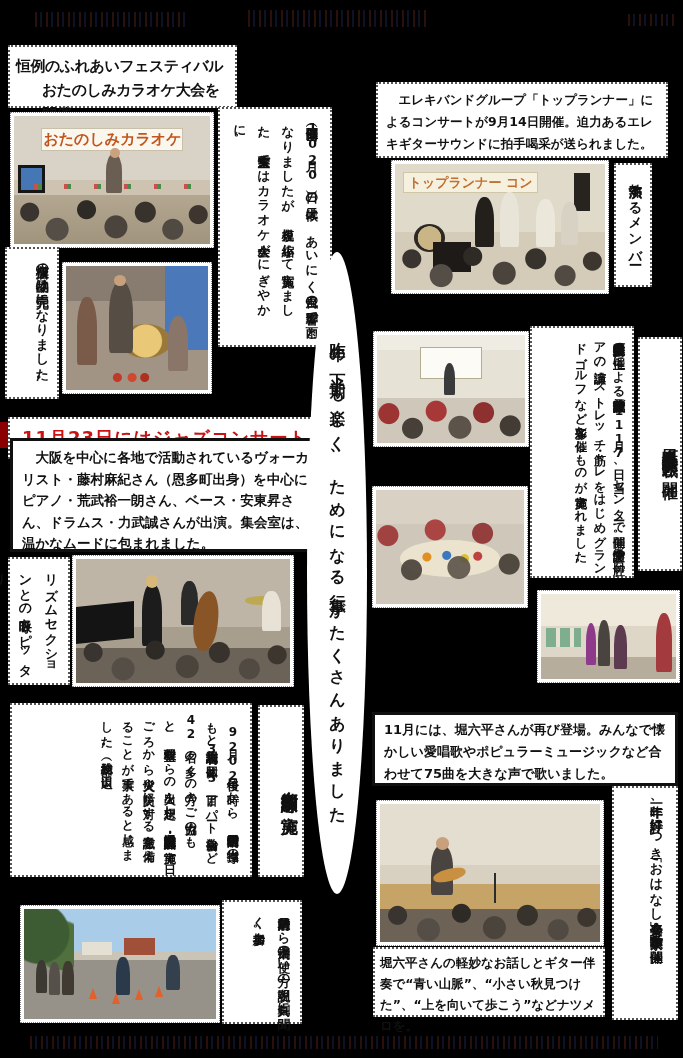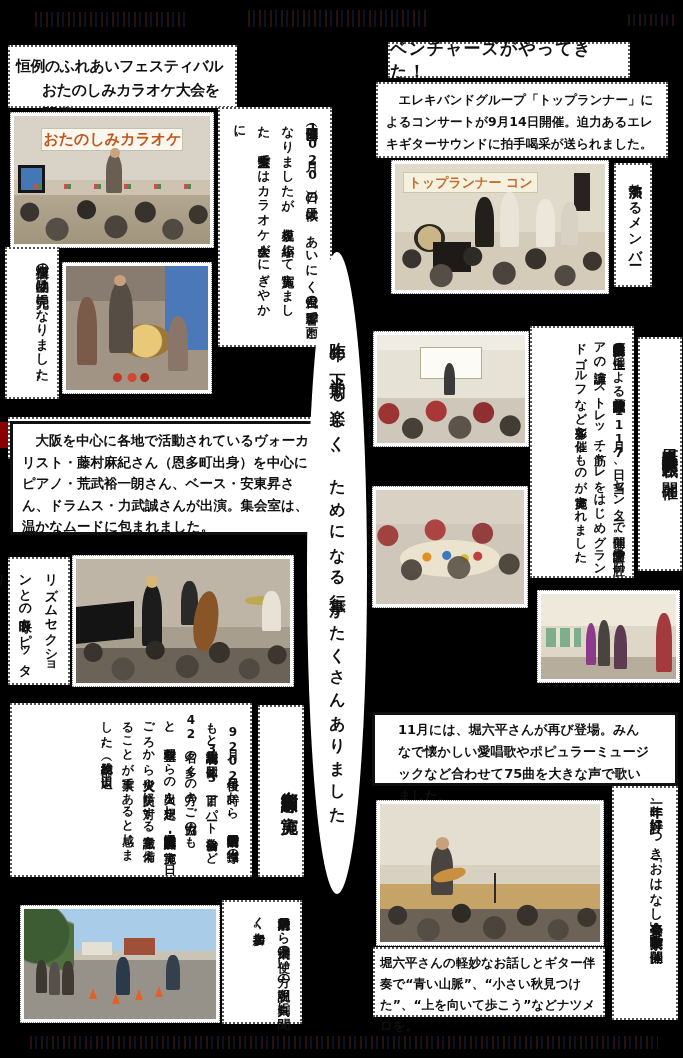--- a/index.html
+++ b/index.html
@@ -48,21 +48,21 @@
   #karaoke-title .l2{margin-left:26px;}
   #pf-karaoke{left:10px;top:112px;width:204px;height:136px;}
   #karaoke-vtext{left:218px;top:107px;width:114px;height:240px;padding:8px 6px;
     font-size:12.5px;line-height:24px;letter-spacing:.5px;font-weight:600;}
   #stall-caption{left:5px;top:247px;width:54px;height:152px;padding:6px 3px;
     font-size:13px;line-height:24px;font-weight:bold;}
   #pf-stall{left:62px;top:262px;width:150px;height:132px;}
   #jazz-band{position:absolute;left:0;top:422px;width:334px;height:26px;background:#8b0000;}
   #jazz-title{left:8px;top:397px;width:314px;height:42px;display:flex;align-items:center;
     justify-content:center;font-size:18px;font-weight:bold;color:#cc1111;letter-spacing:1px;margin-top:20px;}
-  #jazz-body{left:10px;top:421px;width:320px;height:114px;padding:6px 9px;
+  #jazz-body{left:10px;top:438px;width:320px;height:114px;padding:6px 9px;
     font-size:13.5px;line-height:21.5px;font-weight:600;}
   #jazz-caption{left:8px;top:557px;width:62px;height:128px;padding:6px 4px;
     font-size:13px;line-height:26px;font-weight:bold;}
   #pf-jazz{left:72px;top:555px;width:222px;height:132px;}
   #shobo-body{left:10px;top:703px;width:242px;height:174px;padding:8px 7px;
     font-size:12px;line-height:21px;letter-spacing:.3px;font-weight:600;}
   #shobo-title{left:258px;top:705px;width:46px;height:172px;padding:8px 0;
     font-size:17px;font-weight:bold;text-align:center;letter-spacing:1px;}
   #pf-fire{left:20px;top:905px;width:200px;height:118px;}
   #shobo-caption{left:222px;top:900px;width:80px;height:124px;padding:6px 3px;
@@ -83,21 +83,21 @@
   #kaigo-cap1{left:389px;top:449px;width:133px;height:44px;padding:3px 6px;
     font-size:13px;line-height:18px;font-weight:bold;}
   #kaigo-body{left:530px;top:326px;width:104px;height:252px;padding:6px 4px;
     font-size:12.2px;line-height:19px;font-weight:600;}
   #kaigo-title{left:638px;top:337px;width:44px;height:234px;padding:8px 0;
     font-size:16px;font-weight:bold;text-align:center;letter-spacing:1.5px;}
   #pf-origami{left:372px;top:486px;width:156px;height:122px;}
   #kaigo-cap2{left:372px;top:610px;width:158px;height:80px;padding:4px 7px;
     font-size:12.5px;line-height:18px;font-weight:bold;}
   #pf-lobby{left:537px;top:590px;width:143px;height:93px;}
-  #hori-body{left:372px;top:712px;width:306px;height:74px;padding:4px 23px;
+  #hori-body{left:372px;top:712px;width:306px;height:74px;padding:4px 9px;
     font-size:13px;line-height:22px;font-weight:600;}
   #hori-title{left:612px;top:786px;width:66px;height:234px;padding:8px 5px;
     font-size:13px;line-height:30px;font-weight:bold;}
   #pf-guitar{left:376px;top:800px;width:228px;height:146px;}
   #hori-caption{left:373px;top:947px;width:232px;height:70px;padding:3px 5px;
     font-size:12.5px;line-height:21px;font-weight:bold;}
   
   .ph-karaoke{background:linear-gradient(180deg,#d9d2c6 0,#d9d2c6 50%,#cdc3b0 50%,#cdc3b0 62%,#b3a791 62%,#a1947d 100%);}
   .ph-karaoke .banner{position:absolute;left:14%;top:9%;width:72%;height:18%;background:#faf7ee;
     border:1px solid #c8c0aa;font-size:15px;color:#c2551c;font-weight:bold;text-align:right;line-height:20px;overflow:hidden;}
@@ -225,21 +225,20 @@
       <div class="cone" style="left:58%;top:73%;"></div>
       <div class="cone" style="left:68%;top:70%;"></div>
     </div>
   </div>
   <div class="box vtext" id="shobo-caption">消防署員から消火器の使い方の説明を真剣に聞く参加者。</div>
 
   <div id="center-ellipse">
     <div class="vtext">昨年の下半期も楽しく、ためになる行事がたくさんありました</div>
   </div>
 
-  <div class="box" id="vent-title">ベンチャーズがやってきた！</div>
   <div class="box" id="vent-body">　エレキバンドグループ「トップランナー」によるコンサートが9月14日開催。迫力あるエレキギターサウンドに拍手喝采が送られました。</div>
   <div class="pframe" id="pf-band">
     <div class="ph ph-band">
       <div class="banner">
         <span>トップランナー コンサート</span>
       </div>
       <div class="speaker"></div>
       <div class="drum"></div>
       <div class="amp"></div>
       <div class="sil" style="left:38%;top:26%;width:9%;height:40%;background:#23201c;"></div>

